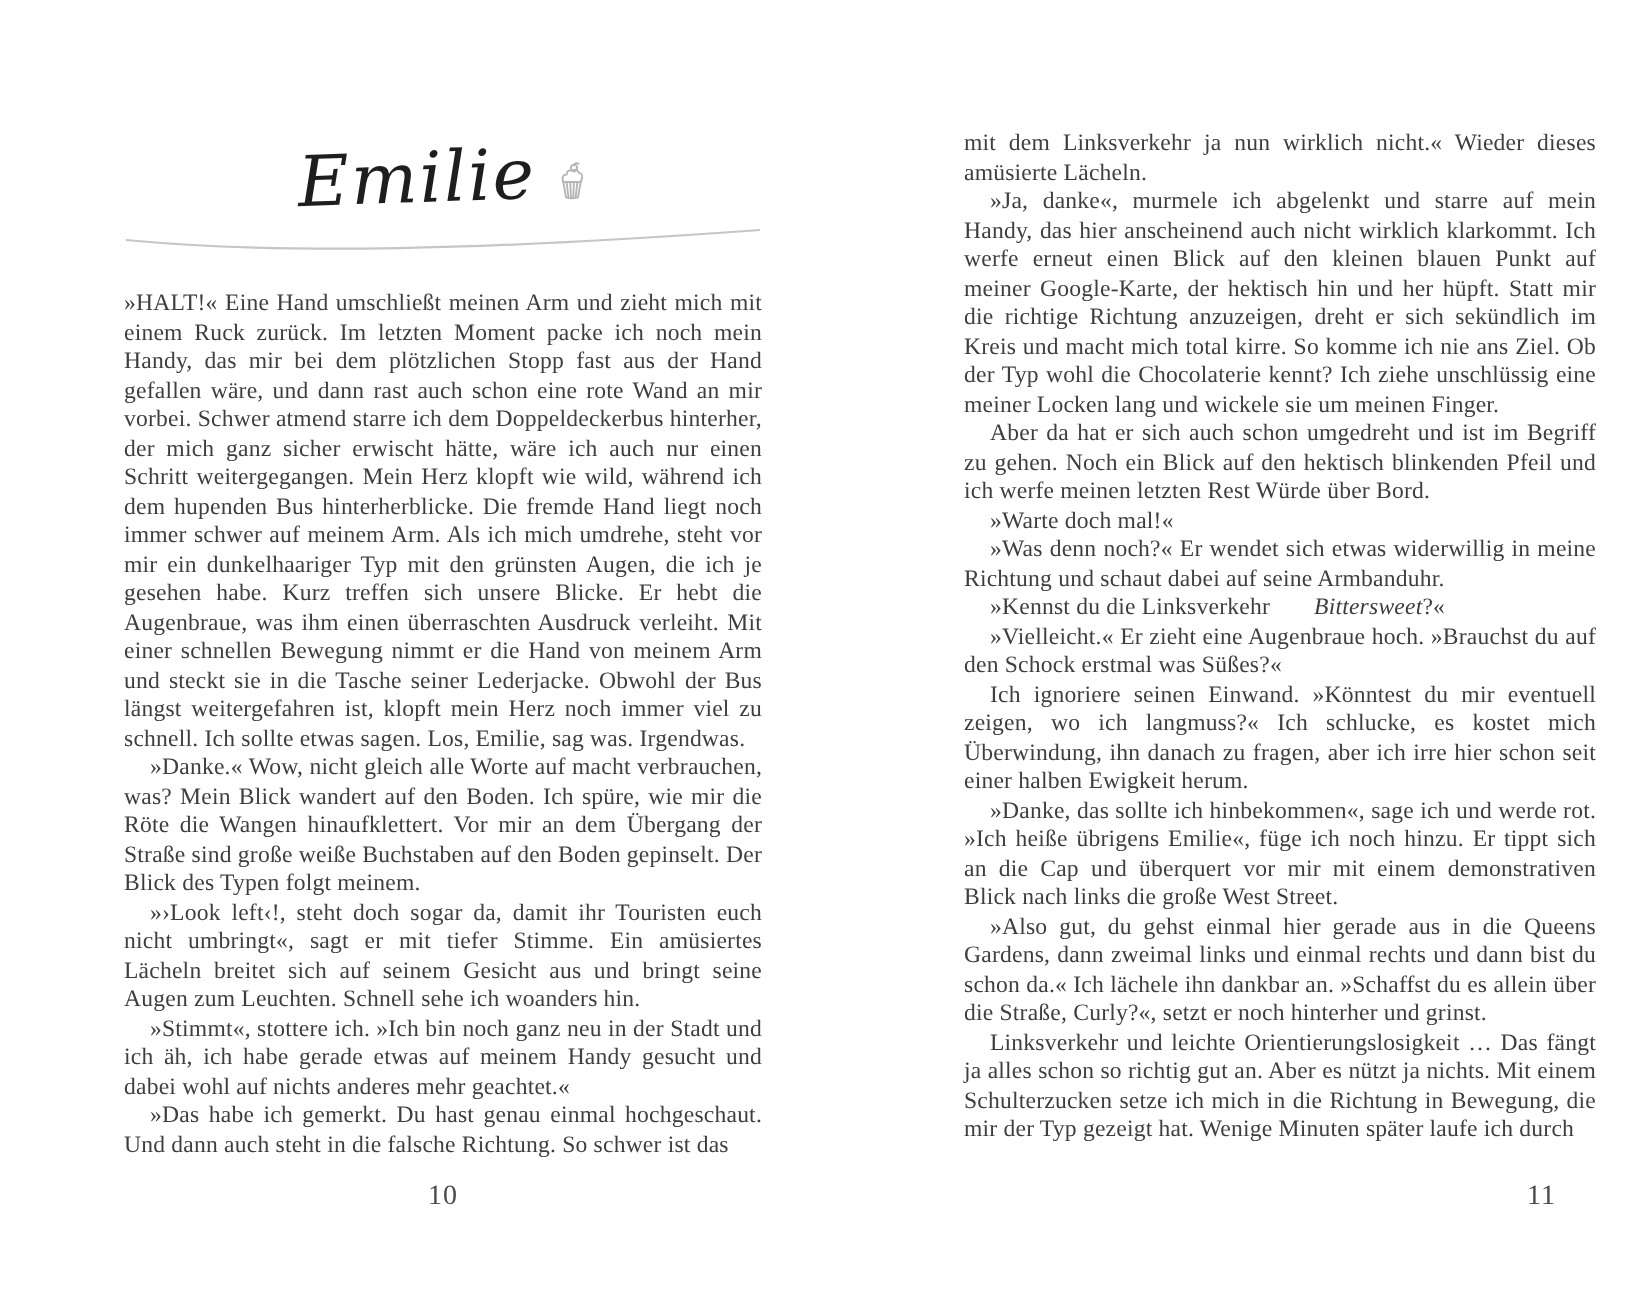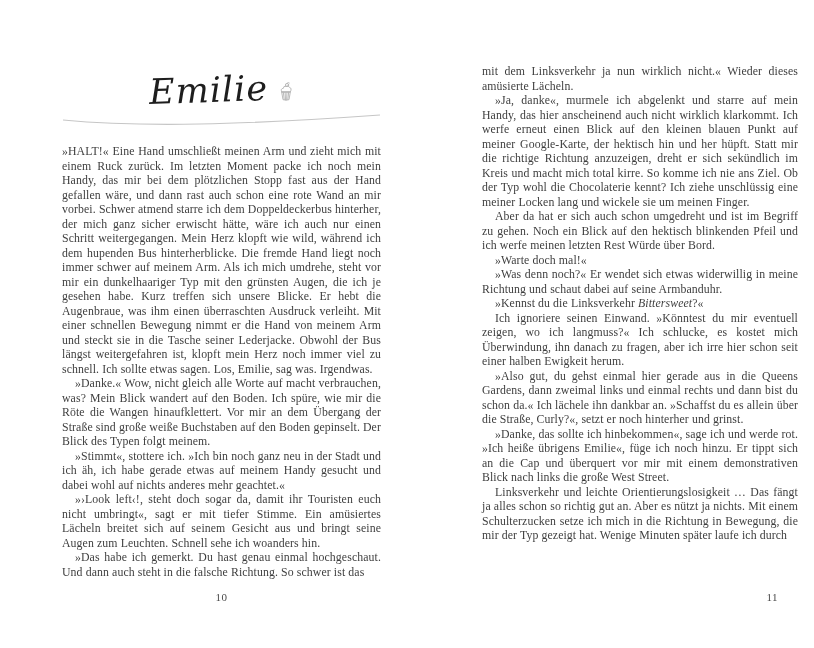--- a/index.html
+++ b/index.html
@@ -40,26 +40,26 @@
   .page-right .body-text { margin-top: 0; }
 
   .para {
     margin: 0;
     font-size: 11.8px;
     line-height: 14.5px;
     text-align: justify;
     letter-spacing: 0.1px;
   }
   .para.indent { text-indent: 13px; }
-  .para em { font-style: italic; }
+  .para em { font-style: italic; margin-left: 19px; }
 
   .pagenum {
     position: absolute;
     top: 591px;
-    font-size: 11px;
+    font-size: 14px;
     color: #4a4a4a;
     text-align: center;
     letter-spacing: 0.5px;
   }
   .pagenum.left  { left: 62px;  width: 319px; }
   .pagenum.right { left: 462px; width: 316px; text-align: right; }
 </style>
 </head>
 <body>
 
@@ -80,37 +80,38 @@
           <path d="M16 15.5 L 14.8 26.2"></path>
         </svg>
       </span>
     </div>
     <svg class="swoosh" viewBox="0 0 319 16" preserveAspectRatio="none">
       <path d="M1 8 C 80 15.5, 180 13, 318 3" stroke="#c6c6c6" stroke-width="1.1" fill="none"></path>
     </svg>
     <div class="body-text">
         <p class="para">»HALT!« Eine Hand umschließt meinen Arm und zieht mich mit einem Ruck zurück. Im letzten Moment packe ich noch mein Handy, das mir bei dem plötzlichen Stopp fast aus der Hand gefallen wäre, und dann rast auch schon eine rote Wand an mir vorbei. Schwer atmend starre ich dem Doppeldeckerbus hinterher, der mich ganz sicher erwischt hätte, wäre ich auch nur einen Schritt weitergegangen. Mein Herz klopft wie wild, während ich dem hupenden Bus hinterherblicke. Die fremde Hand liegt noch immer schwer auf meinem Arm. Als ich mich umdrehe, steht vor mir ein dunkelhaariger Typ mit den grünsten Augen, die ich je gesehen habe. Kurz treffen sich unsere Blicke. Er hebt die Augenbraue, was ihm einen überraschten Ausdruck verleiht. Mit einer schnellen Bewegung nimmt er die Hand von meinem Arm und steckt sie in die Tasche seiner Lederjacke. Obwohl der Bus längst weitergefahren ist, klopft mein Herz noch immer viel zu schnell. Ich sollte etwas sagen. Los, Emilie, sag was. Irgendwas.</p>
         <p class="para indent">»Danke.« Wow, nicht gleich alle Worte auf macht verbrauchen, was? Mein Blick wandert auf den Boden. Ich spüre, wie mir die Röte die Wangen hinaufklettert. Vor mir an dem Übergang der Straße sind große weiße Buchstaben auf den Boden gepinselt. Der Blick des Typen folgt meinem.</p>
+        <p class="para indent">»›Look left‹!, steht doch sogar da, damit ihr Touristen euch nicht umbringt«, sagt er mit tiefer Stimme. Ein amüsiertes Lächeln breitet sich auf seinem Gesicht aus und bringt seine Augen zum Leuchten. Schnell sehe ich woanders hin.</p>
         <p class="para indent">»Stimmt«, stottere ich. »Ich bin noch ganz neu in der Stadt und ich äh, ich habe gerade etwas auf meinem Handy gesucht und dabei wohl auf nichts anderes mehr geachtet.«</p>
-        <p class="para indent">»›Look left‹!, steht doch sogar da, damit ihr Touristen euch nicht umbringt«, sagt er mit tiefer Stimme. Ein amüsiertes Lächeln breitet sich auf seinem Gesicht aus und bringt seine Augen zum Leuchten. Schnell sehe ich woanders hin.</p>
         <p class="para indent">»Das habe ich gemerkt. Du hast genau einmal hochgeschaut. Und dann auch steht in die falsche Richtung. So schwer ist das</p>
       </div>
   </div>
 
   <div class="page page-right">
     <div class="body-text">
         <p class="para">mit dem Linksverkehr ja nun wirklich nicht.« Wieder dieses amüsierte Lächeln.</p>
         <p class="para indent">»Ja, danke«, murmele ich abgelenkt und starre auf mein Handy, das hier anscheinend auch nicht wirklich klarkommt. Ich werfe erneut einen Blick auf den kleinen blauen Punkt auf meiner Google-Karte, der hektisch hin und her hüpft. Statt mir die richtige Richtung anzuzeigen, dreht er sich sekündlich im Kreis und macht mich total kirre. So komme ich nie ans Ziel. Ob der Typ wohl die Chocolaterie kennt? Ich ziehe unschlüssig eine meiner Locken lang und wickele sie um meinen Finger.</p>
         <p class="para indent">Aber da hat er sich auch schon umgedreht und ist im Begriff zu gehen. Noch ein Blick auf den hektisch blinkenden Pfeil und ich werfe meinen letzten Rest Würde über Bord.</p>
         <p class="para indent">»Warte doch mal!«</p>
         <p class="para indent">»Was denn noch?« Er wendet sich etwas widerwillig in meine Richtung und schaut dabei auf seine Armbanduhr.</p>
         <p class="para indent"><span>»Kennst du die Linksverkehr </span><em>Bittersweet</em><span>?«</span></p>
+        <p class="para indent">»Vielleicht.« Er zieht eine Augenbraue hoch. »Brauchst du auf den Schock erstmal was Süßes?«</p>
         <p class="para indent">Ich ignoriere seinen Einwand. »Könntest du mir eventuell zeigen, wo ich langmuss?« Ich schlucke, es kostet mich Überwindung, ihn danach zu fragen, aber ich irre hier schon seit einer halben Ewigkeit herum.</p>
+        <p class="para indent">»Danke, das sollte ich hinbekommen«, sage ich und werde rot. »Ich heiße übrigens Emilie«, füge ich noch hinzu. Er tippt sich an die Cap und überquert vor mir mit einem demonstrativen Blick nach links die große West Street.</p>
         <p class="para indent">»Also gut, du gehst einmal hier gerade aus in die Queens Gardens, dann zweimal links und einmal rechts und dann bist du schon da.« Ich lächele ihn dankbar an. »Schaffst du es allein über die Straße, Curly?«, setzt er noch hinterher und grinst.</p>
-        <p class="para indent">»Danke, das sollte ich hinbekommen«, sage ich und werde rot. »Ich heiße übrigens Emilie«, füge ich noch hinzu. Er tippt sich an die Cap und überquert vor mir mit einem demonstrativen Blick nach links die große West Street.</p>
         <p class="para indent">Linksverkehr und leichte Orientierungslosigkeit … Das fängt ja alles schon so richtig gut an. Aber es nützt ja nichts. Mit einem Schulterzucken setze ich mich in die Richtung in Bewegung, die mir der Typ gezeigt hat. Wenige Minuten später laufe ich durch</p>
       </div>
   </div>
 
   <div class="pagenum left">10</div>
   <div class="pagenum right">11</div>
 
 </div>
 
 </body></html>

